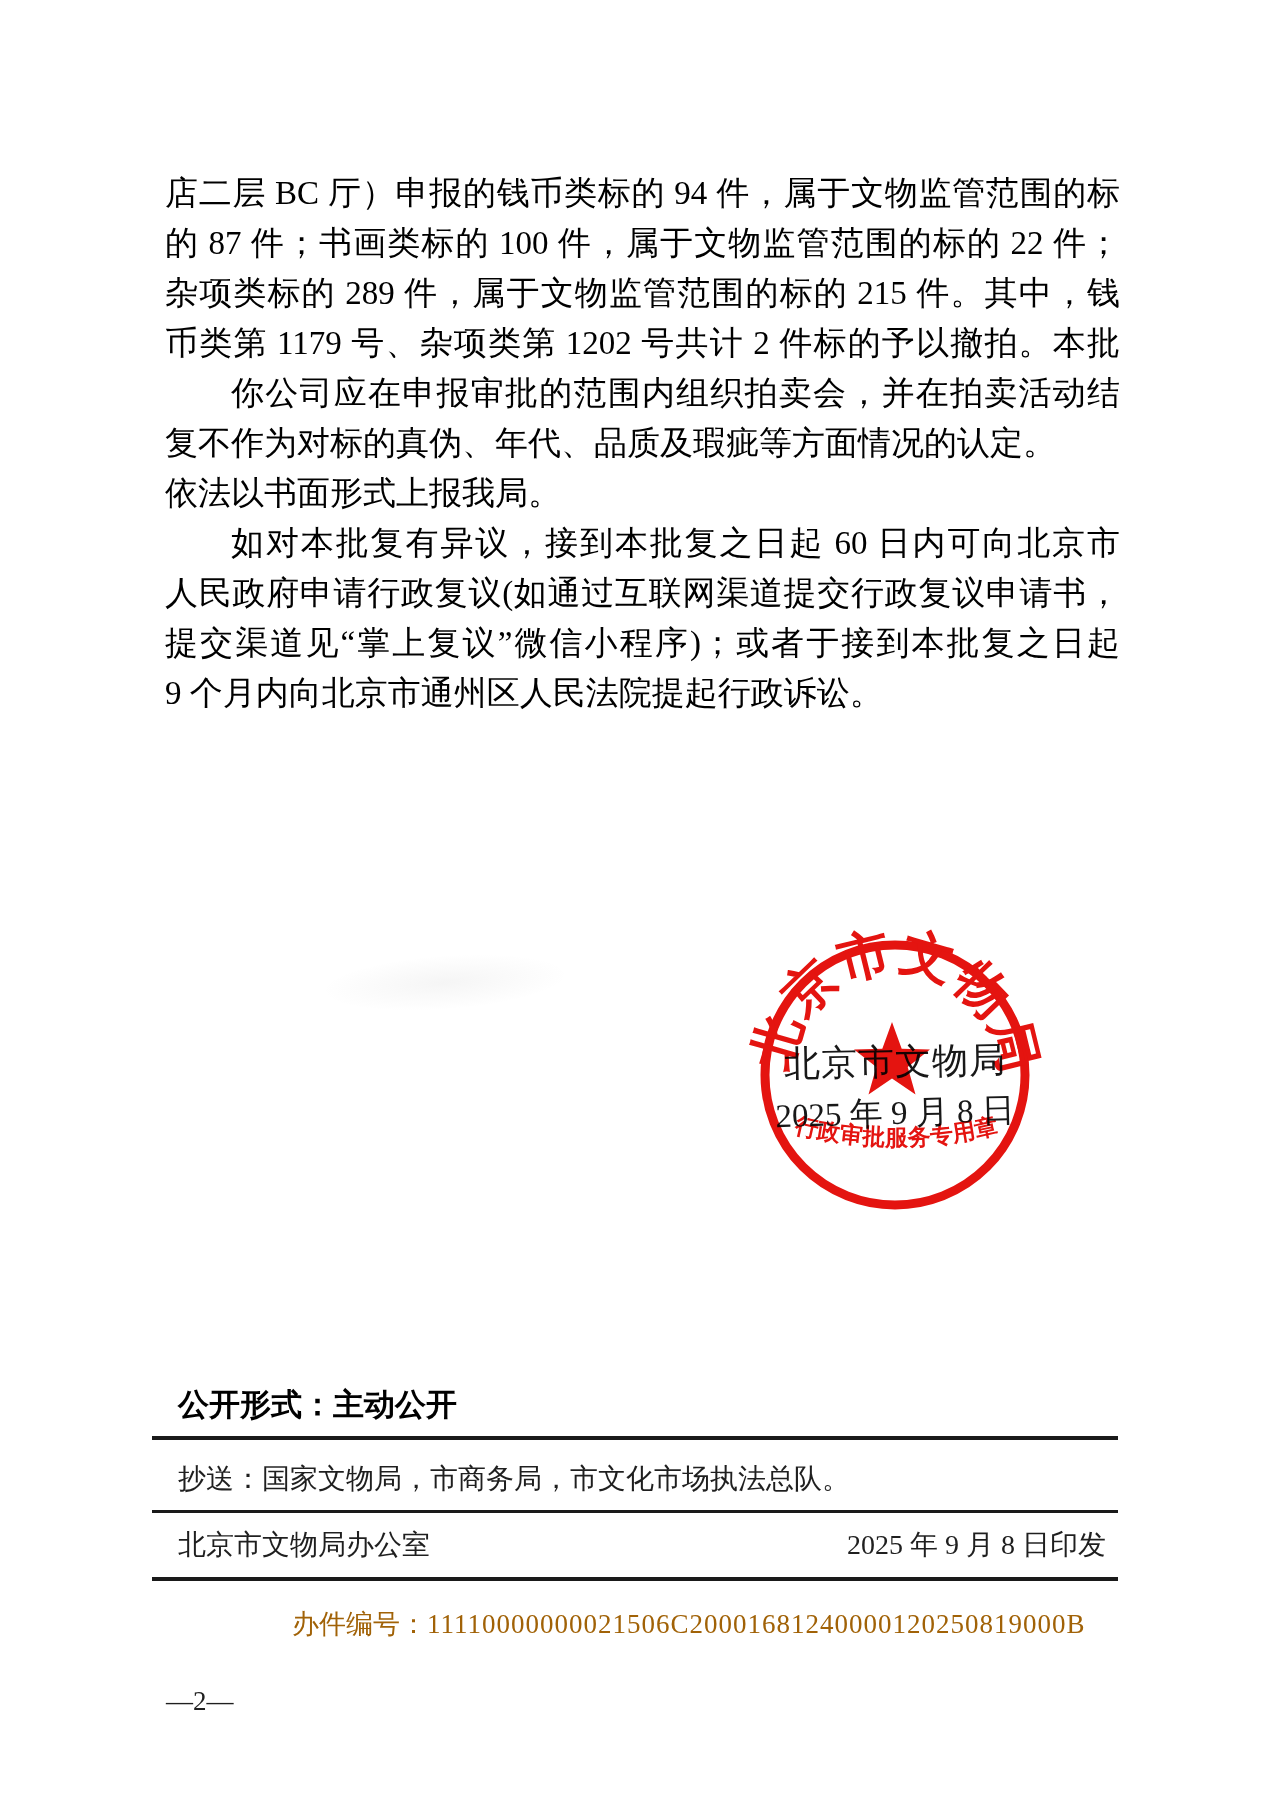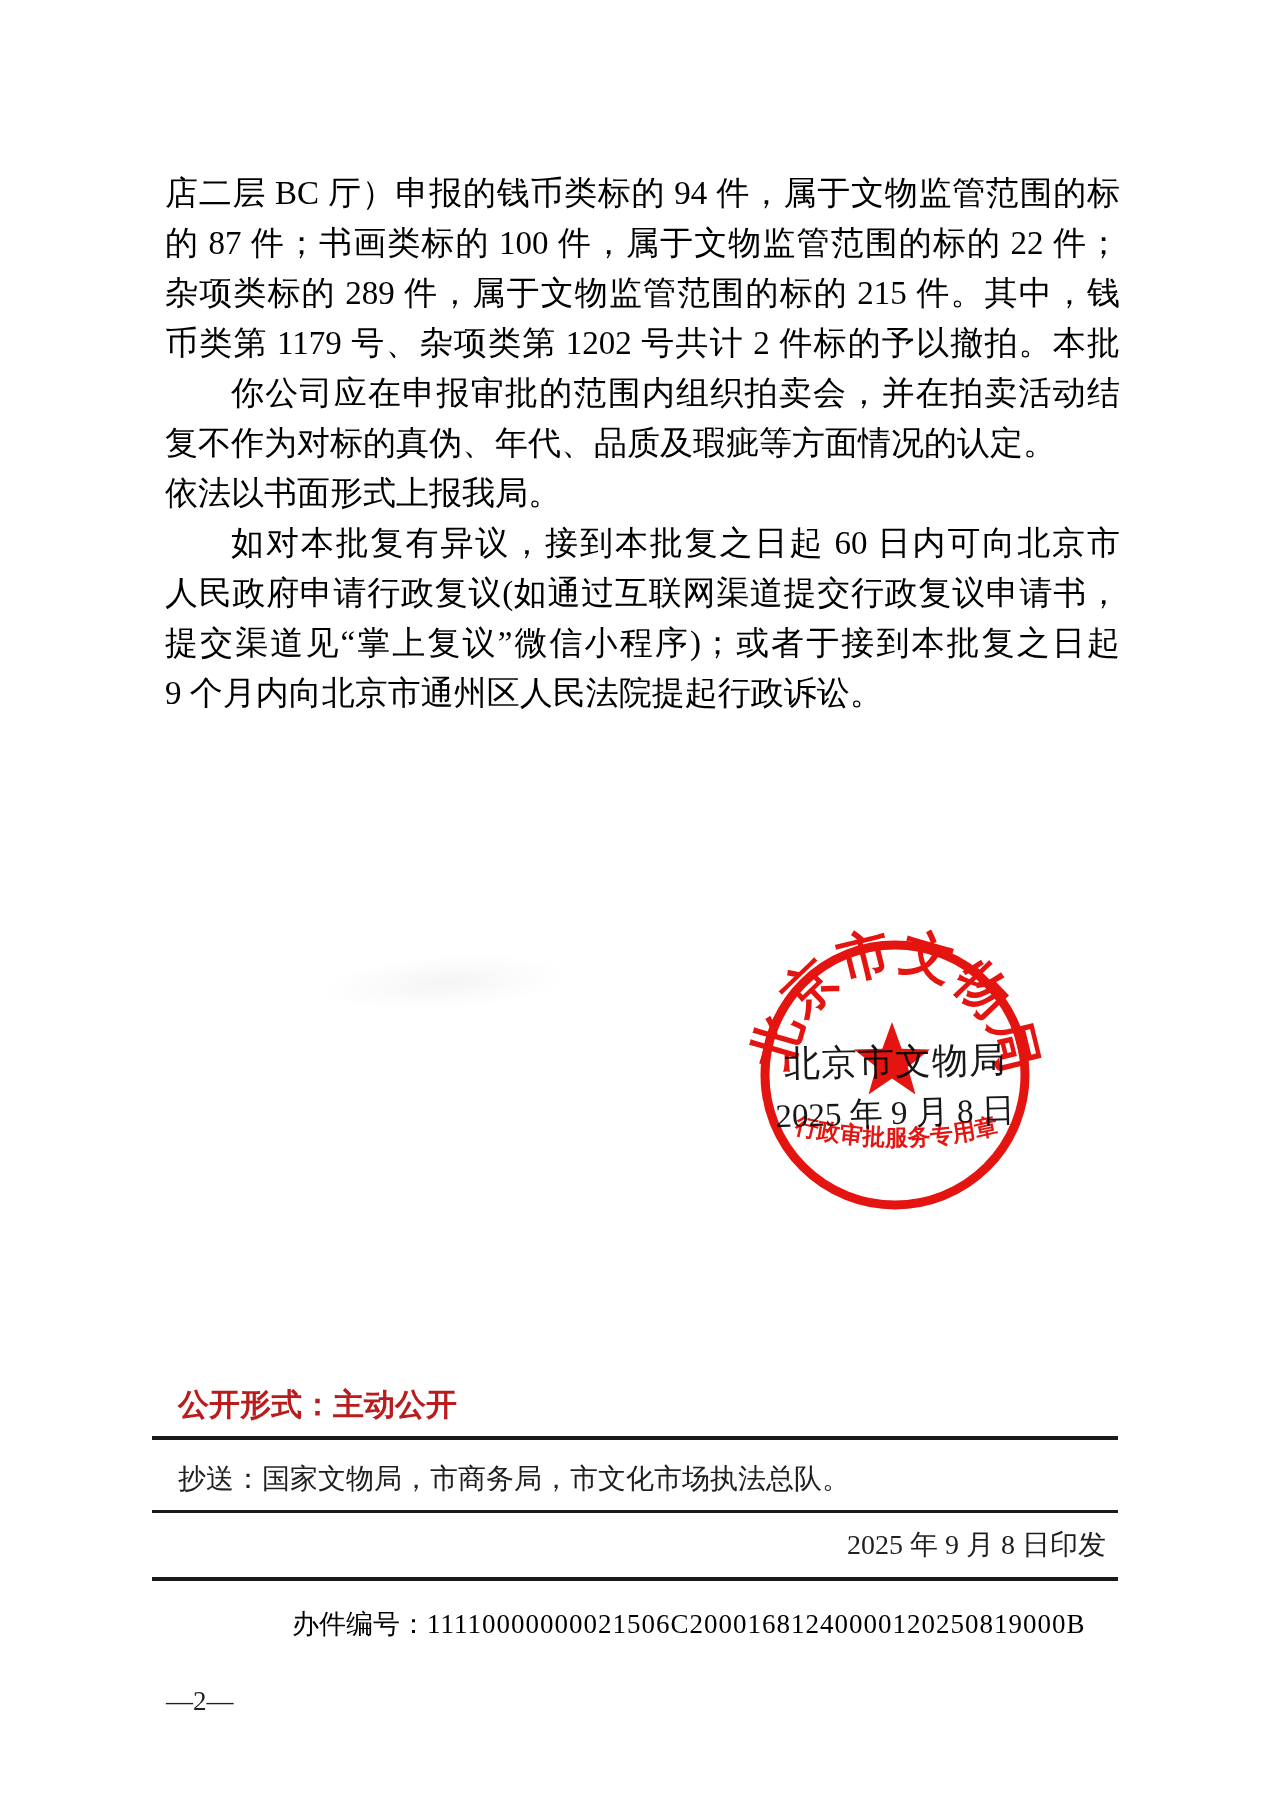--- a/index.html
+++ b/index.html
@@ -35,37 +35,37 @@
   }
   .sig-date{
     position:absolute;left:745px;top:1092px;width:300px;height:42px;
     line-height:42px;text-align:center;font-size:33px;
     color:#181818;transform:rotate(-1.5deg);mix-blend-mode:multiply;white-space:nowrap;
   }
   
   .disclosure{
     position:absolute;left:178px;top:1384px;
     font-family:"Liberation Sans","DejaVu Sans",sans-serif;
-    font-weight:700;font-size:31px;color:#b91c1c;white-space:nowrap;
+    font-weight:700;font-size:31px;color:#000000;white-space:nowrap;
   }
   .rule{position:absolute;left:152px;width:966px;background:#1a1a1a;}
   .rule1{top:1436px;height:4px;}
   .rule2{top:1510px;height:3px;}
   .rule3{top:1577px;height:4px;}
   .cc-line{
     position:absolute;left:178px;top:1460px;font-size:28px;color:#1f1f1f;white-space:nowrap;
   }
   .footer-row{
     position:absolute;left:165px;top:1526px;width:953px;height:36px;
     font-size:28px;color:#1f1f1f;
   }
   .footer-office{position:absolute;left:13px;top:0;white-space:nowrap;}
   .footer-date{position:absolute;right:12px;top:0;white-space:nowrap;}
   .docnum-row{
-    position:absolute;left:292px;top:1606px;font-size:27px;color:#000000;white-space:nowrap;
+    position:absolute;left:292px;top:1606px;font-size:27px;color:#a16207;white-space:nowrap;
   }
   .docnum-number{letter-spacing:1px;font-size:27px;}
   .page-num{
     position:absolute;left:166px;top:1686px;font-size:27px;color:#1f1f1f;white-space:nowrap;
   }
 </style>
 </head>
 <body>
 
 <div class="page">
@@ -104,20 +104,21 @@
 
   <div class="disclosure">公开形式：主动公开</div>
 
   <div class="rule rule1"></div>
 
   <div class="cc-line">抄送：国家文物局，市商务局，市文化市场执法总队。</div>
 
   <div class="rule rule2"></div>
 
   <div class="footer-row">
+    <span class="footer-office">北京市文物局办公室</span>
     <span class="footer-date">2025 年 9 月 8 日印发</span>
   </div>
 
   <div class="rule rule3"></div>
 
   <div class="docnum-row">
     <span class="docnum-label">办件编号：</span><span class="docnum-number">11110000000021506C20001681240000120250819000B</span>
   </div>
 
   <div class="page-num">—2—</div>

